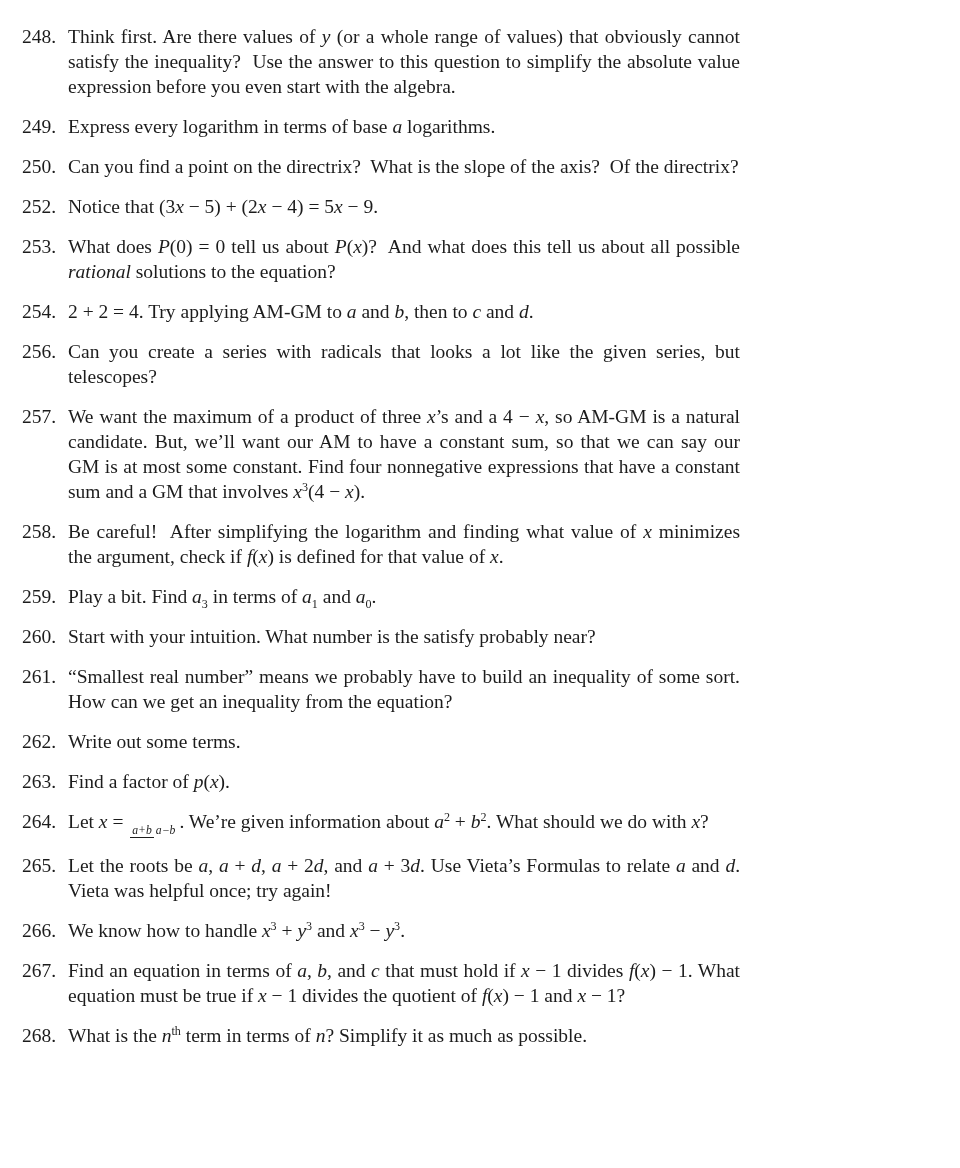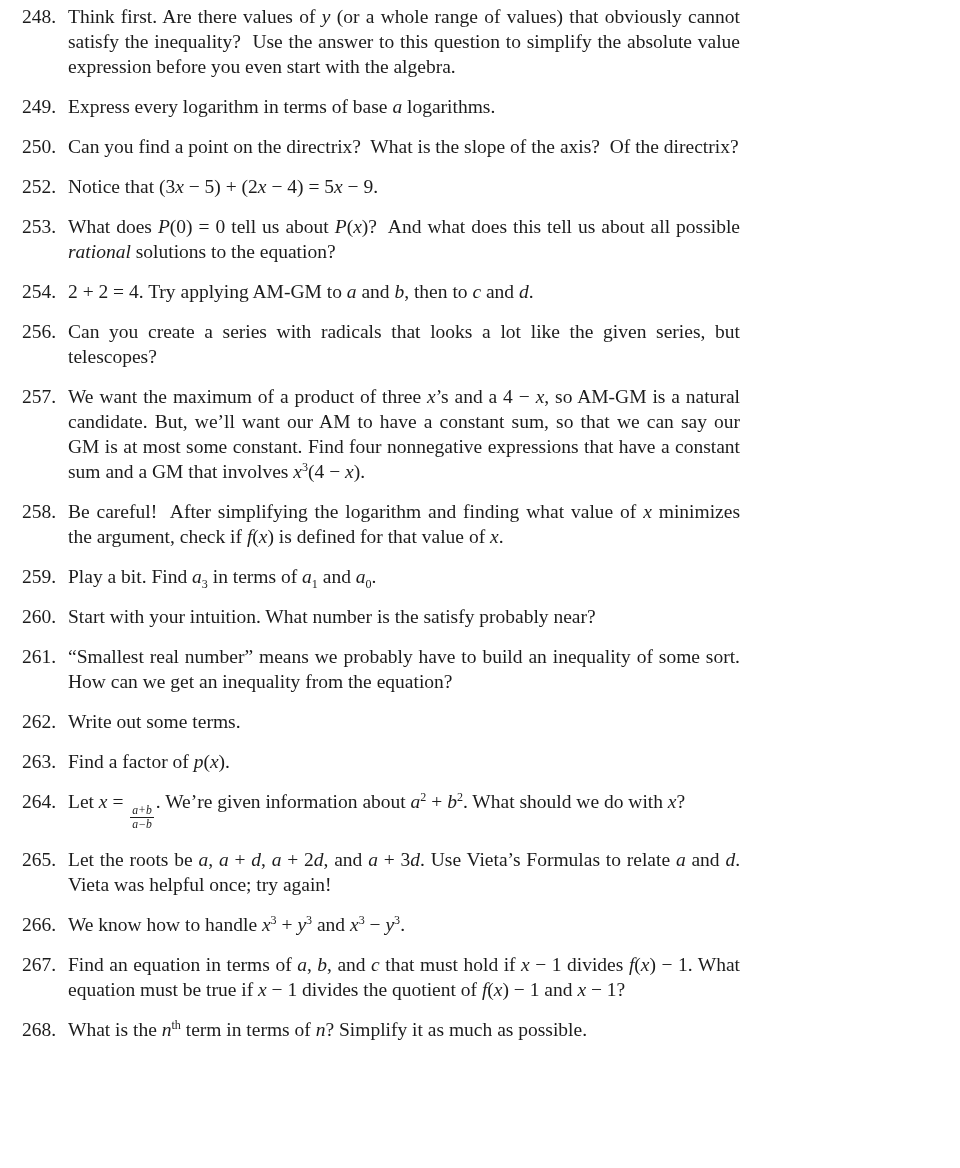--- a/index.html
+++ b/index.html
@@ -12,21 +12,21 @@
     height: 1168px;
     overflow: hidden;
     color: #1c1c1c;
     font-family: "Liberation Serif", "DejaVu Serif", serif;
     font-size: 19.5px;
   }
   .page {
     box-sizing: border-box;
     width: 760px;
     height: 1168px;
-    padding: 4px 20px 0 22px;
+    padding: 24px 20px 0 22px;
     background: #ffffff;
   }
   .hint {
     display: flex;
     align-items: flex-start;
     margin-bottom: 15px;
     line-height: 25px;
   }
   .hint-num {
     flex: 0 0 46px;
@@ -46,21 +46,21 @@
     vertical-align: super;
     line-height: 0;
   }
   .sub {
     font-size: 0.62em;
     vertical-align: sub;
     line-height: 0;
   }
   .frac {
     display: inline-flex;
-    flex-direction: column;
+    flex-direction: row;
     align-items: center;
     vertical-align: -0.5em;
     font-size: 0.6em;
     line-height: 1.15;
     font-style: italic;
     margin: 0 2px;
   }
   .fnum {
     border-bottom: 1px solid #1c1c1c;
     padding: 0 2px;

